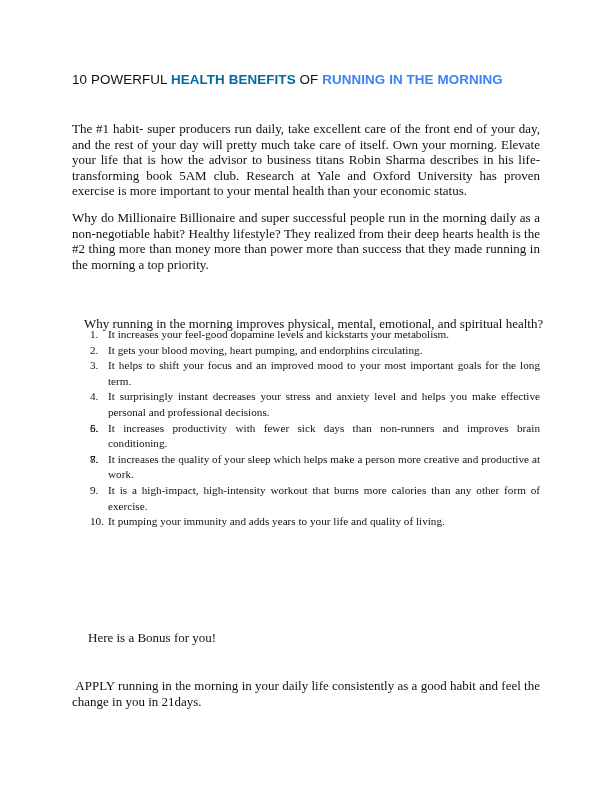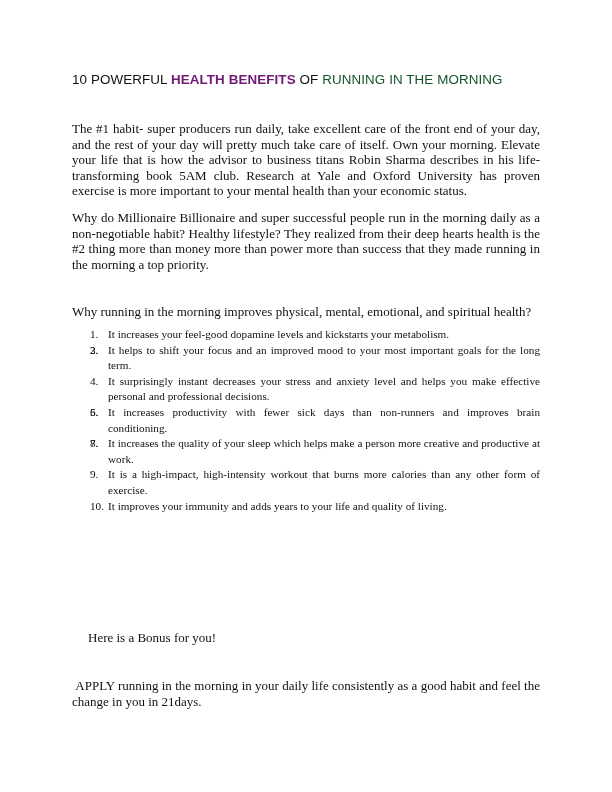--- a/index.html
+++ b/index.html
@@ -3,22 +3,22 @@
   <meta charset="utf-8">
   <style>
     html, body { margin: 0; padding: 0; background: #ffffff; }
     body { width: 612px; height: 792px; position: relative; overflow: hidden; }
     .page { position: absolute; left: 0; top: 0; width: 612px; height: 792px; background: #fff; }
     .title {
       position: absolute; left: 72px; top: 72px; width: 480px;
       font-family: "Liberation Sans", sans-serif; font-size: 13.4px; color: #111;
       letter-spacing: 0.1px; white-space: nowrap;
     }
-    .title .green { color: #701a75; font-weight: bold; }
-    .title .red { color: #14532d; font-weight: normal; }
+    .title .green { color: #0369a1; font-weight: bold; }
+    .title .red { color: #3b82f6; font-weight: bold; }
     .body {
       position: absolute; left: 72px; width: 468px;
       font-family: "Liberation Serif", serif; font-size: 13px; line-height: 15.6px;
       color: #111; text-align: justify;
     }
     .p1 { top: 121px; }
     .p2 { top: 210px; }
     .p3 { top: 304px; }
     .list { position: absolute; left: 72px; top: 327px; width: 468px; margin: 0; padding: 0; list-style: none;
       font-family: "Liberation Serif", serif; font-size: 11.2px; line-height: 15.6px; color: #111; }
@@ -29,30 +29,30 @@
     .p6 { top: 678px; }
   </style>
 </head>
 <body>
 
 <div class="page">
   <div class="title"><span>10 POWERFUL </span><span class="green">HEALTH BENEFITS</span><span> OF </span><span class="red">RUNNING IN THE MORNING</span></div>
 
   <p class="body p1" style="margin:0">The #1 habit- super producers run daily, take excellent care of the front end of your day, and the rest of your day will pretty much take care of itself. Own your morning. Elevate your life that is how the advisor to business titans Robin Sharma describes in his life-transforming book 5AM club. Research at Yale and Oxford University has proven exercise is more important to your mental health than your economic status.</p>
   <p class="body p2" style="margin:0">Why do Millionaire Billionaire and super successful people run in the morning daily as a non-negotiable habit? Healthy lifestyle? They realized from their deep hearts health is the #2 thing more than money more than power more than success that they made running in the morning a top priority.</p>
-  <p class="body p3" style="margin:0">Why running in the morning improves physical, mental, emotional, and spiritual health?</p>
+  <p class="body p3" style="margin:12px">Why running in the morning improves physical, mental, emotional, and spiritual health?</p>
 
   <ol class="list">
     <li><span class="num">1.</span><span>It increases your feel-good dopamine levels and kickstarts your metabolism.</span></li>
-    <li><span class="num">2.</span></li>
+    <li><span class="num">2.</span><span>It gets your blood moving, heart pumping, and endorphins circulating.</span></li>
     <li><span class="num">3.</span><span>It helps to shift your focus and an improved mood to your most important goals for the long term.</span></li>
     <li><span class="num">4.</span><span>It surprisingly instant decreases your stress and anxiety level and helps you make effective personal and professional decisions.</span></li>
     <li><span class="num">5.</span></li>
     <li><span class="num">6.</span><span>It increases productivity with fewer sick days than non-runners and improves brain conditioning.</span></li>
     <li><span class="num">7.</span></li>
     <li><span class="num">8.</span><span>It increases the quality of your sleep which helps make a person more creative and productive at work.</span></li>
     <li><span class="num">9.</span><span>It is a high-impact, high-intensity workout that burns more calories than any other form of exercise.</span></li>
-    <li><span class="num">10.</span><span>It improves your immunity and adds years to your life and quality of living.</span></li>
+    <li><span class="num">10.</span><span>It pumping your immunity and adds years to your life and quality of living.</span></li>
   </ol>
 
   <p class="body p4" style="margin:16px">Here is a Bonus for you!</p>
   <p class="body p6" style="margin:0; white-space: pre-wrap;"> APPLY running in the morning in your daily life consistently as a good habit and feel the change in you in 21days.</p>
 </div>
 
 </body></html>

